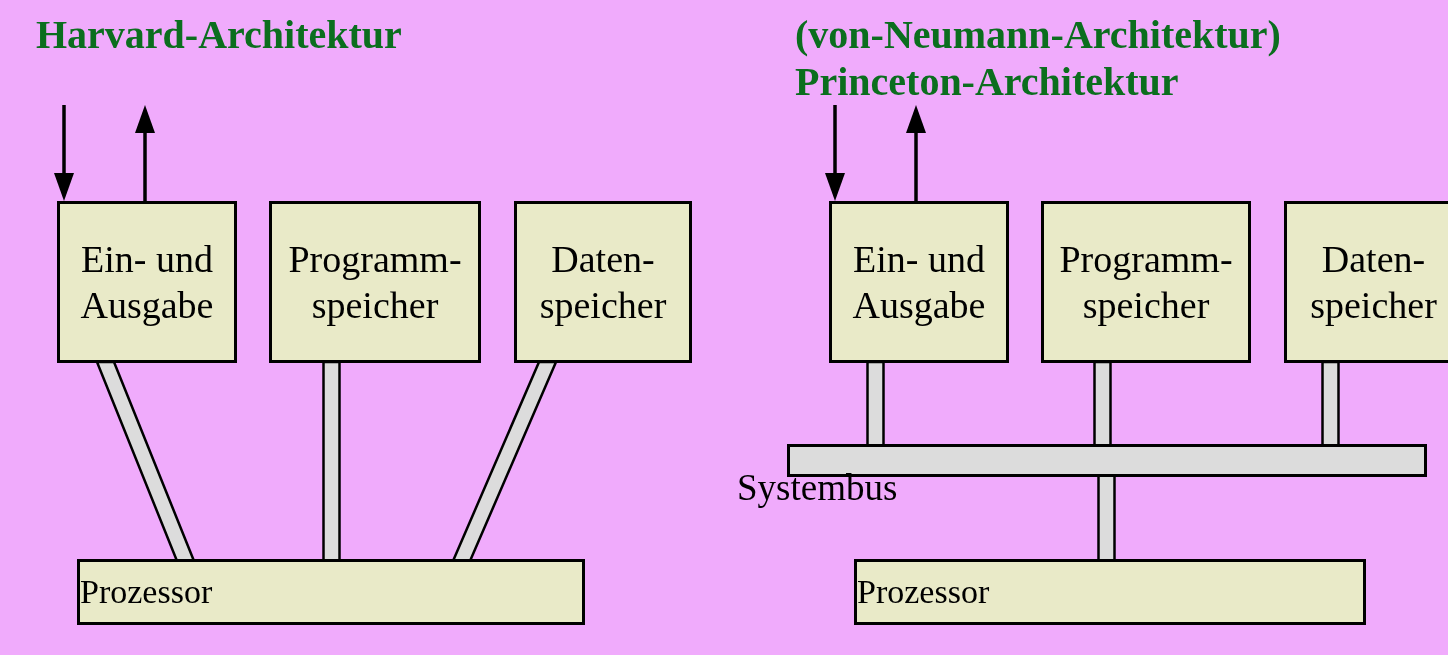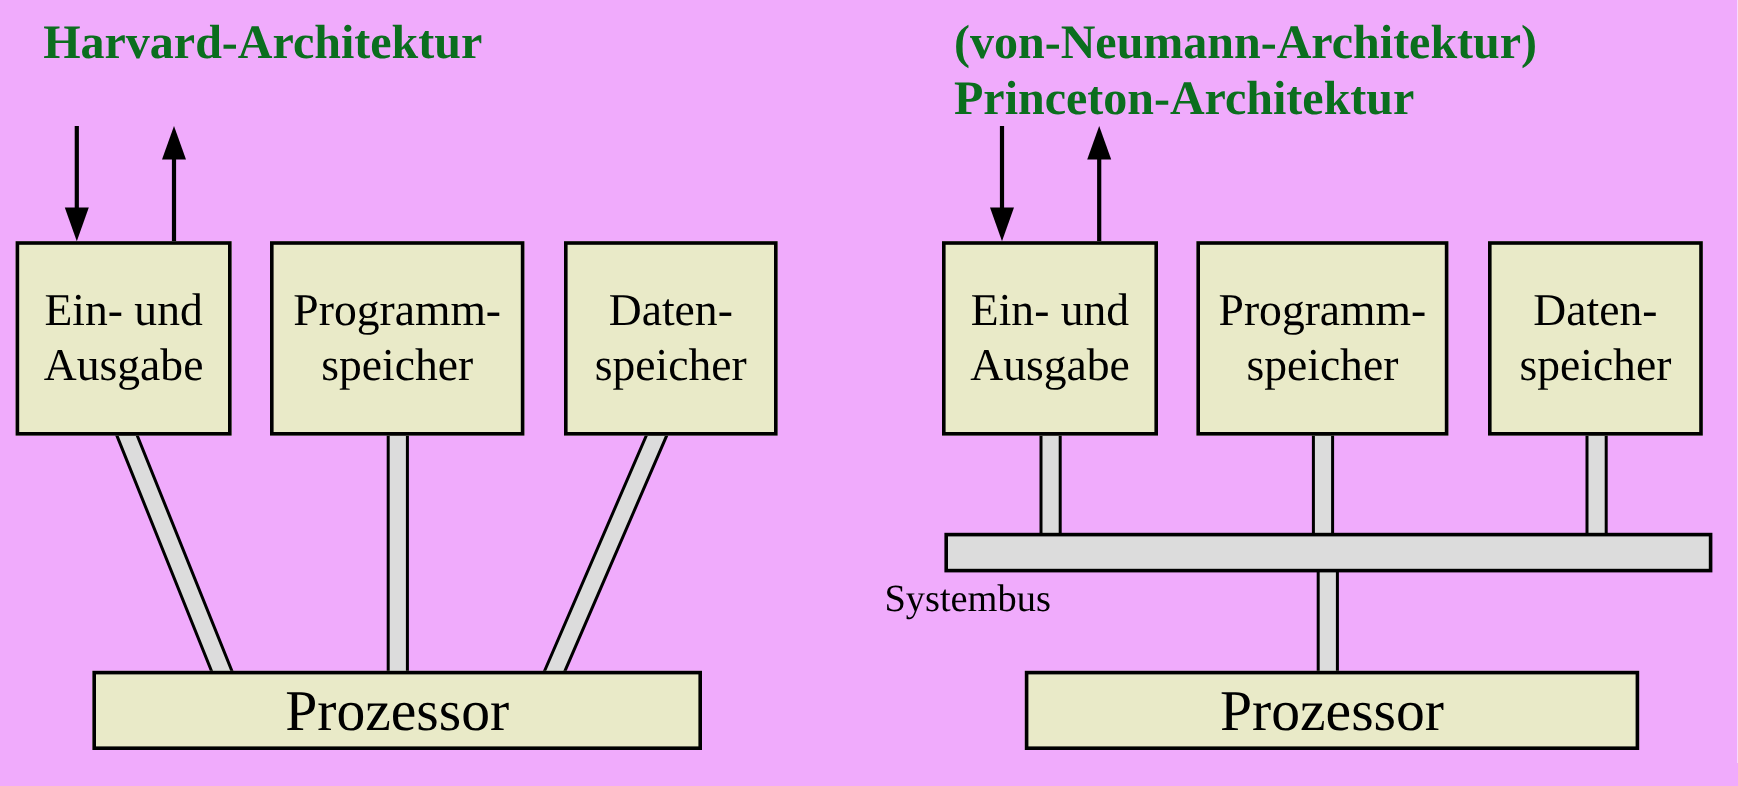--- a/index.html
+++ b/index.html
@@ -28,38 +28,38 @@
     box-sizing: border-box;
     display: flex;
     flex-direction: column;
     align-items: center;
     justify-content: center;
     text-align: center;
     font-size: 38px;
     line-height: 46px;
     color: #000000;
     z-index: 2;
+    margin-left: 44px;
   }
   .proc {
     position: absolute;
     background: #e9eac8;
     border: 3px solid #000000;
     box-sizing: border-box;
     display: flex;
     align-items: center;
-    justify-content: center;
-    font-size: 48px;
+    font-size: 34px;
     color: #000000;
     z-index: 2;
   }
   .bus-label {
     position: absolute;
     left: 737px;
-    top: 478px;
-    font-size: 32px;
+    top: 468px;
+    font-size: 37px;
     line-height: 40px;
     color: #000000;
     white-space: nowrap;
     z-index: 3;
   }
   svg .conn { fill: #dcdcdc; stroke: #000000; stroke-width: 2.5; }
   svg .bus  { fill: #dcdcdc; stroke: #000000; stroke-width: 3; }
   svg .arrow-line { stroke: #000000; stroke-width: 3.5; }
   svg .arrow-head { fill: #000000; stroke: none; }
 </style>

